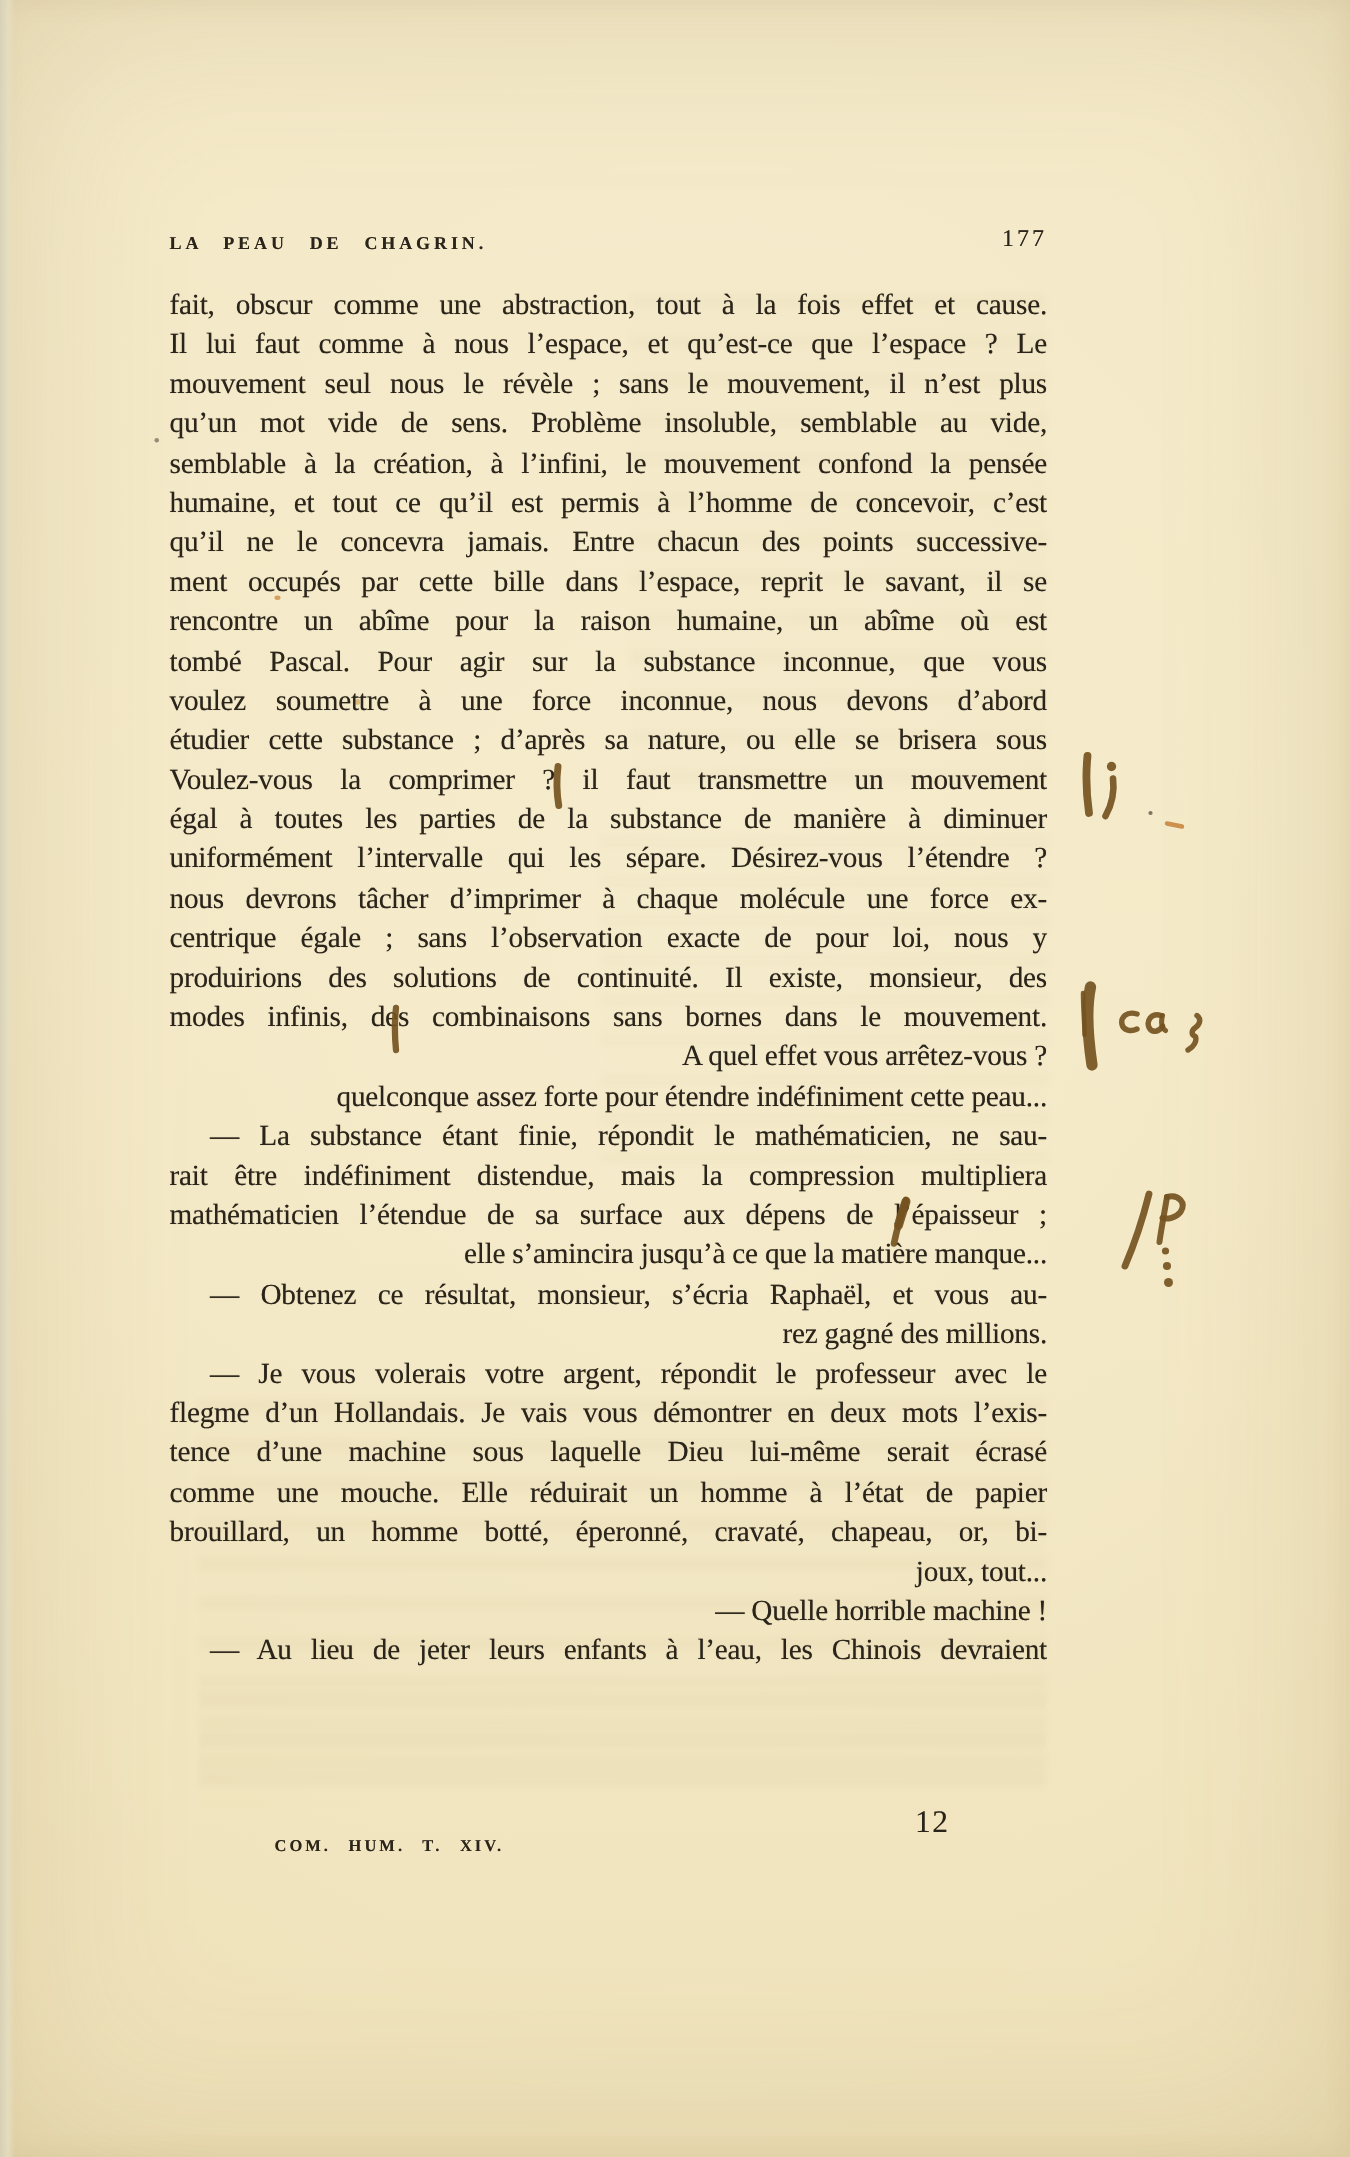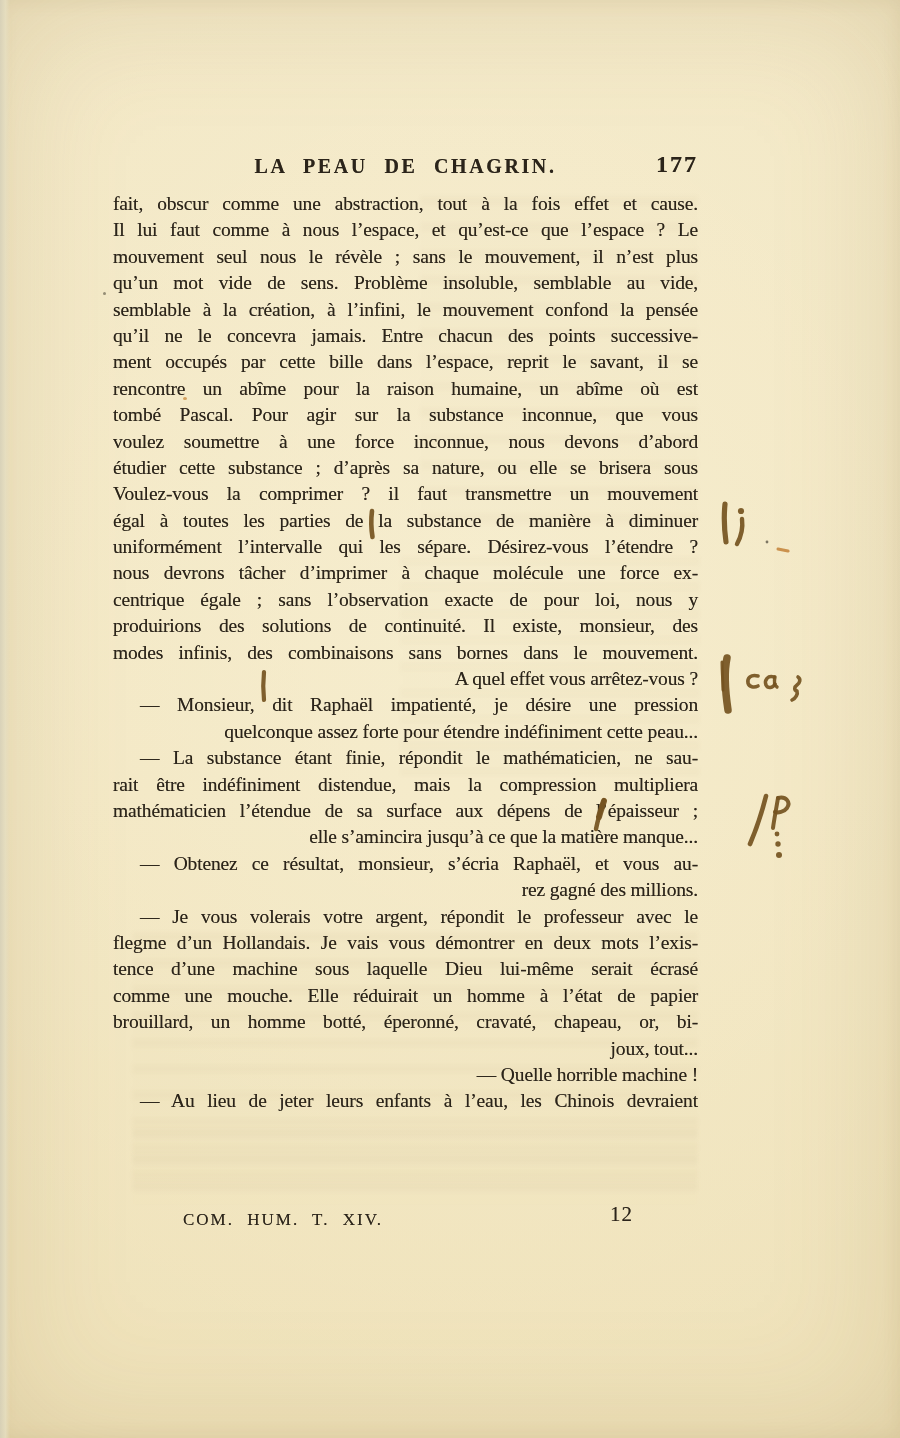--- a/index.html
+++ b/index.html
@@ -32,45 +32,44 @@
   .bt3 { left:132px; top:932px;  width:566px; height:250px; opacity:.42; }
   .bt4 { left:132px; top:1128px; width:566px; height:78px;  opacity:.48; }
 
   .speck { position:absolute; border-radius:50%; }
   .speck.s1 { left:183px; top:397px; width:4px; height:3px; background:#c8873a; opacity:.75; }
   .speck.s2 { left:103px; top:292px; width:3px; height:3px; background:#55503f; opacity:.6; }
   .speck.s3 { left:237px; top:466px; width:3px; height:4px; background:#c79a45; opacity:.6; }
 
   .header { position:absolute; left:113px; top:155px; width:585px; height:26px; }
   .running-title {
-    position:absolute; left:0; right:0; text-align:center;
-    font-size:20px; font-weight:bold; letter-spacing:2.6px; word-spacing:9px;
+    position:absolute; left:0; right:0; text-align:left;
+    font-size:12px; font-weight:bold; letter-spacing:2.6px; word-spacing:9px;
     color:#2b241a; text-shadow:0 0 .4px rgba(43,36,26,.55);
   }
   .page-number {
     position:absolute; right:0; top:-4px;
-    font-size:24px; letter-spacing:2px; color:#2b241a;
+    font-size:16px; letter-spacing:2px; color:#2b241a;
     text-shadow:0 0 .4px rgba(43,36,26,.5);
-    font-weight:bold;
   }
 
   .text-block { position:absolute; left:113px; top:191px; width:585px;font-family:Liberation Serif, serif; }
   .line {
     height:26.4px; line-height:26.4px; font-size:19.5px; letter-spacing:-0.15px;
     text-align:justify; text-align-last:justify;
     text-shadow:0 0 .45px rgba(43,36,26,.55);
     white-space:normal; overflow:visible;
   }
   .line.end { text-align:right; text-align-last:auto; }
   .line.indent { text-indent:27px; }
 
   .footer { position:absolute; left:113px; top:1204px; width:585px; height:28px; }
   .signature {
-    position:absolute; left:70px; top:6px;
-    font-size:17px; font-weight:normal; letter-spacing:2px; word-spacing:7px;
+    position:absolute; left:70px; top:21px;
+    font-size:11px; font-weight:bold; letter-spacing:2px; word-spacing:7px;
     color:#2b241a; text-shadow:0 0 .4px rgba(43,36,26,.5);
   }
   .sheet-number {
     position:absolute; left:497px; top:-2px;
     font-size:21px; letter-spacing:1px; color:#2b241a;
     text-shadow:0 0 .4px rgba(43,36,26,.5);
   }
 
   .hand { position:absolute; pointer-events:none; }
   .hand path { stroke:#74521f; fill:none; stroke-linecap:round; stroke-linejoin:round; opacity:.92; }
@@ -98,35 +97,35 @@
     <div class="running-title">LA PEAU DE CHAGRIN.</div>
     <div class="page-number">177</div>
   </div>
 
   <div class="text-block" id="text-block">
       <div class="line">fait, obscur comme une abstraction, tout à la fois effet et cause.</div>
       <div class="line">Il lui faut comme à nous l’espace, et qu’est-ce que l’espace ? Le</div>
       <div class="line">mouvement seul nous le révèle ; sans le mouvement, il n’est plus</div>
       <div class="line">qu’un mot vide de sens. Problème insoluble, semblable au vide,</div>
       <div class="line">semblable à la création, à l’infini, le mouvement confond la pensée</div>
+      <div class="line">humaine, et tout ce qu’il est permis à l’homme de concevoir, c’est</div>
       <div class="line">qu’il ne le concevra jamais. Entre chacun des points successive-</div>
       <div class="line">ment occupés par cette bille dans l’espace, reprit le savant, il se</div>
       <div class="line">rencontre un abîme pour la raison humaine, un abîme où est</div>
       <div class="line">tombé Pascal. Pour agir sur la substance inconnue, que vous</div>
       <div class="line">voulez soumettre à une force inconnue, nous devons d’abord</div>
       <div class="line">étudier cette substance ; d’après sa nature, ou elle se brisera sous</div>
       <div class="line">Voulez-vous la comprimer ? il faut transmettre un mouvement</div>
       <div class="line">égal à toutes les parties de la substance de manière à diminuer</div>
       <div class="line">uniformément l’intervalle qui les sépare. Désirez-vous l’étendre ?</div>
       <div class="line">nous devrons tâcher d’imprimer à chaque molécule une force ex-</div>
       <div class="line">centrique égale ; sans l’observation exacte de pour loi, nous y</div>
       <div class="line">produirions des solutions de continuité. Il existe, monsieur, des</div>
       <div class="line">modes infinis, des combinaisons sans bornes dans le mouvement.</div>
       <div class="line end">A quel effet vous arrêtez-vous ?</div>
-      <div class="line indent">— Monsieur, dit Raphaël impatienté, je désire une pression</div>
       <div class="line end">quelconque assez forte pour étendre indéfiniment cette peau...</div>
       <div class="line indent">— La substance étant finie, répondit le mathématicien, ne sau-</div>
       <div class="line">rait être indéfiniment distendue, mais la compression multipliera</div>
       <div class="line">mathématicien l’étendue de sa surface aux dépens de l’épaisseur ;</div>
       <div class="line end">elle s’amincira jusqu’à ce que la matière manque...</div>
       <div class="line indent">— Obtenez ce résultat, monsieur, s’écria Raphaël, et vous au-</div>
       <div class="line end">rez gagné des millions.</div>
       <div class="line indent">— Je vous volerais votre argent, répondit le professeur avec le</div>
       <div class="line">flegme d’un Hollandais. Je vais vous démontrer en deux mots l’exis-</div>
       <div class="line">tence d’une machine sous laquelle Dieu lui-même serait écrasé</div>

